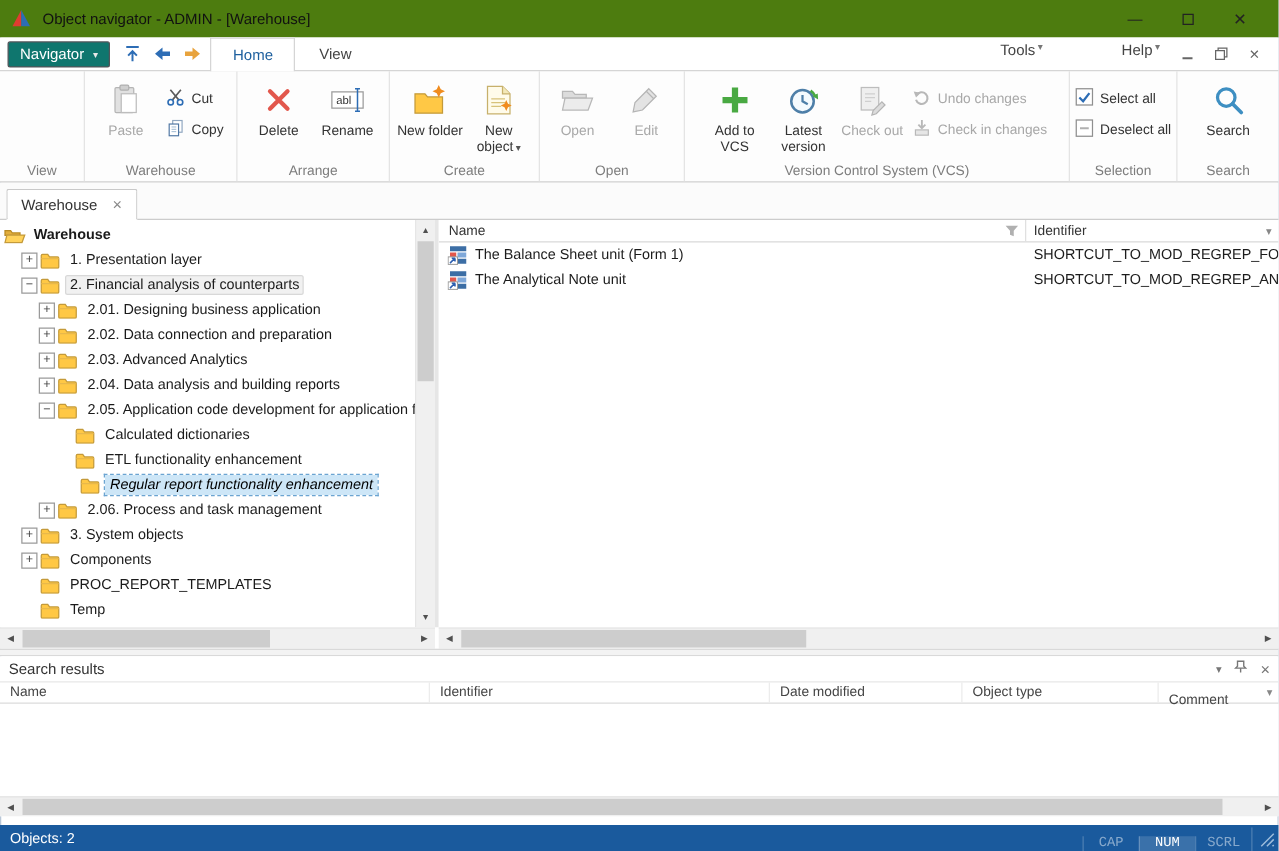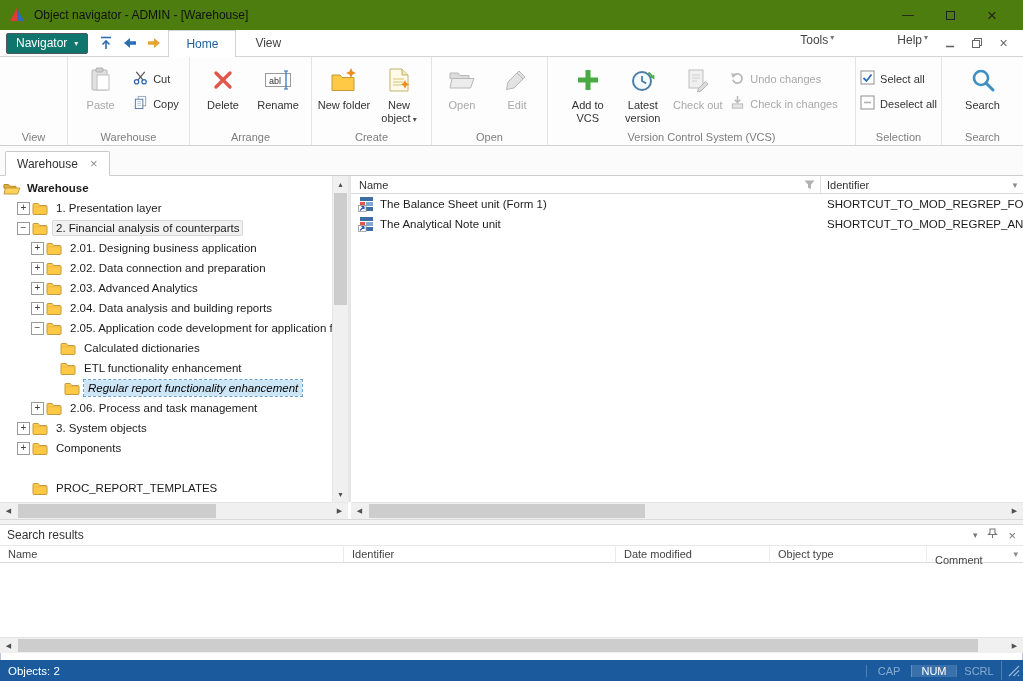--- a/index.html
+++ b/index.html
@@ -99,21 +99,21 @@
   .sp-body { height:74px; background:#fff; }
   .sp-hsb { position:absolute; bottom:0; left:0; right:0; height:16px; background:#f0f0f0; border-top:1px solid #e3e3e3; }
   .sp-hsb .sb-arrow { width:17px; height:100%; top:0; }
   .sp-hsb .sb-arrow.left { left:0; right:auto; }
   .sp-hsb .sb-arrow.right { right:0; left:auto; }
   .sp-hsb .thumb { position:absolute; top:1px; bottom:1px; left:18px; right:45px; background:#cdcdcd; }
 
   
   .statusbar { position:absolute; bottom:0; left:0; right:0; height:21px; background:#1a5a9d; color:#fff; display:flex; align-items:stretch; font-size:11px; }
   .sb-objects { display:flex; align-items:center; padding-left:8px; font-size:11.5px; }
-  .sb-right { margin-left:auto; display:flex; align-items:center; }
+  .sb-right { margin-left:auto; display:flex; align-items:flex-end;font-family:Liberation Mono, monospace; }
   .sb-ind { width:45px; display:flex; align-items:center; justify-content:center; color:rgba(255,255,255,.48); border-left:1px solid rgba(255,255,255,.22); }
   .sb-ind.active { color:#fff; background:rgba(255,255,255,.14); }
   .sb-grip { width:22px; display:flex; align-items:flex-end; justify-content:flex-end; padding:3px 3px; border-left:1px solid rgba(255,255,255,.22); }
 </style>
 </head>
 <body>
 
 <div class="window">
 
   <div class="titlebar">
@@ -538,21 +538,21 @@
     <span class="texpand box">+</span>
     <span class="tfolder">
               <svg width="16" height="13" viewBox="0 0 16 13">
                 <path d="M1 2.5 C1 1.9 1.4 1.5 2 1.5 h4.2 l1.4 2 H14 c.6 0 1 .4 1 1 v7 c0 .6 -.4 1 -1 1 H2 c-.6 0 -1 -.4 -1 -1 z" fill="#FFC845" stroke="#C49A3A"></path>
                 <path d="M1 4.8 h14" stroke="#E8B84B"></path>
               </svg>
             </span>
     <span class="tlabel">Components</span>
   </div>
 
-  <div class="trow" style="padding-left: 17px; margin-top: 20px;">
+  <div class="trow" style="padding-left: 17px;">
     <span class="texpand spacer"></span>
     <span class="tfolder">
               <svg width="16" height="13" viewBox="0 0 16 13">
                 <path d="M1 2.5 C1 1.9 1.4 1.5 2 1.5 h4.2 l1.4 2 H14 c.6 0 1 .4 1 1 v7 c0 .6 -.4 1 -1 1 H2 c-.6 0 -1 -.4 -1 -1 z" fill="#FFC845" stroke="#C49A3A"></path>
                 <path d="M1 4.8 h14" stroke="#E8B84B"></path>
               </svg>
             </span>
     <span class="tlabel">PROC_REPORT_TEMPLATES</span>
   </div>
 

